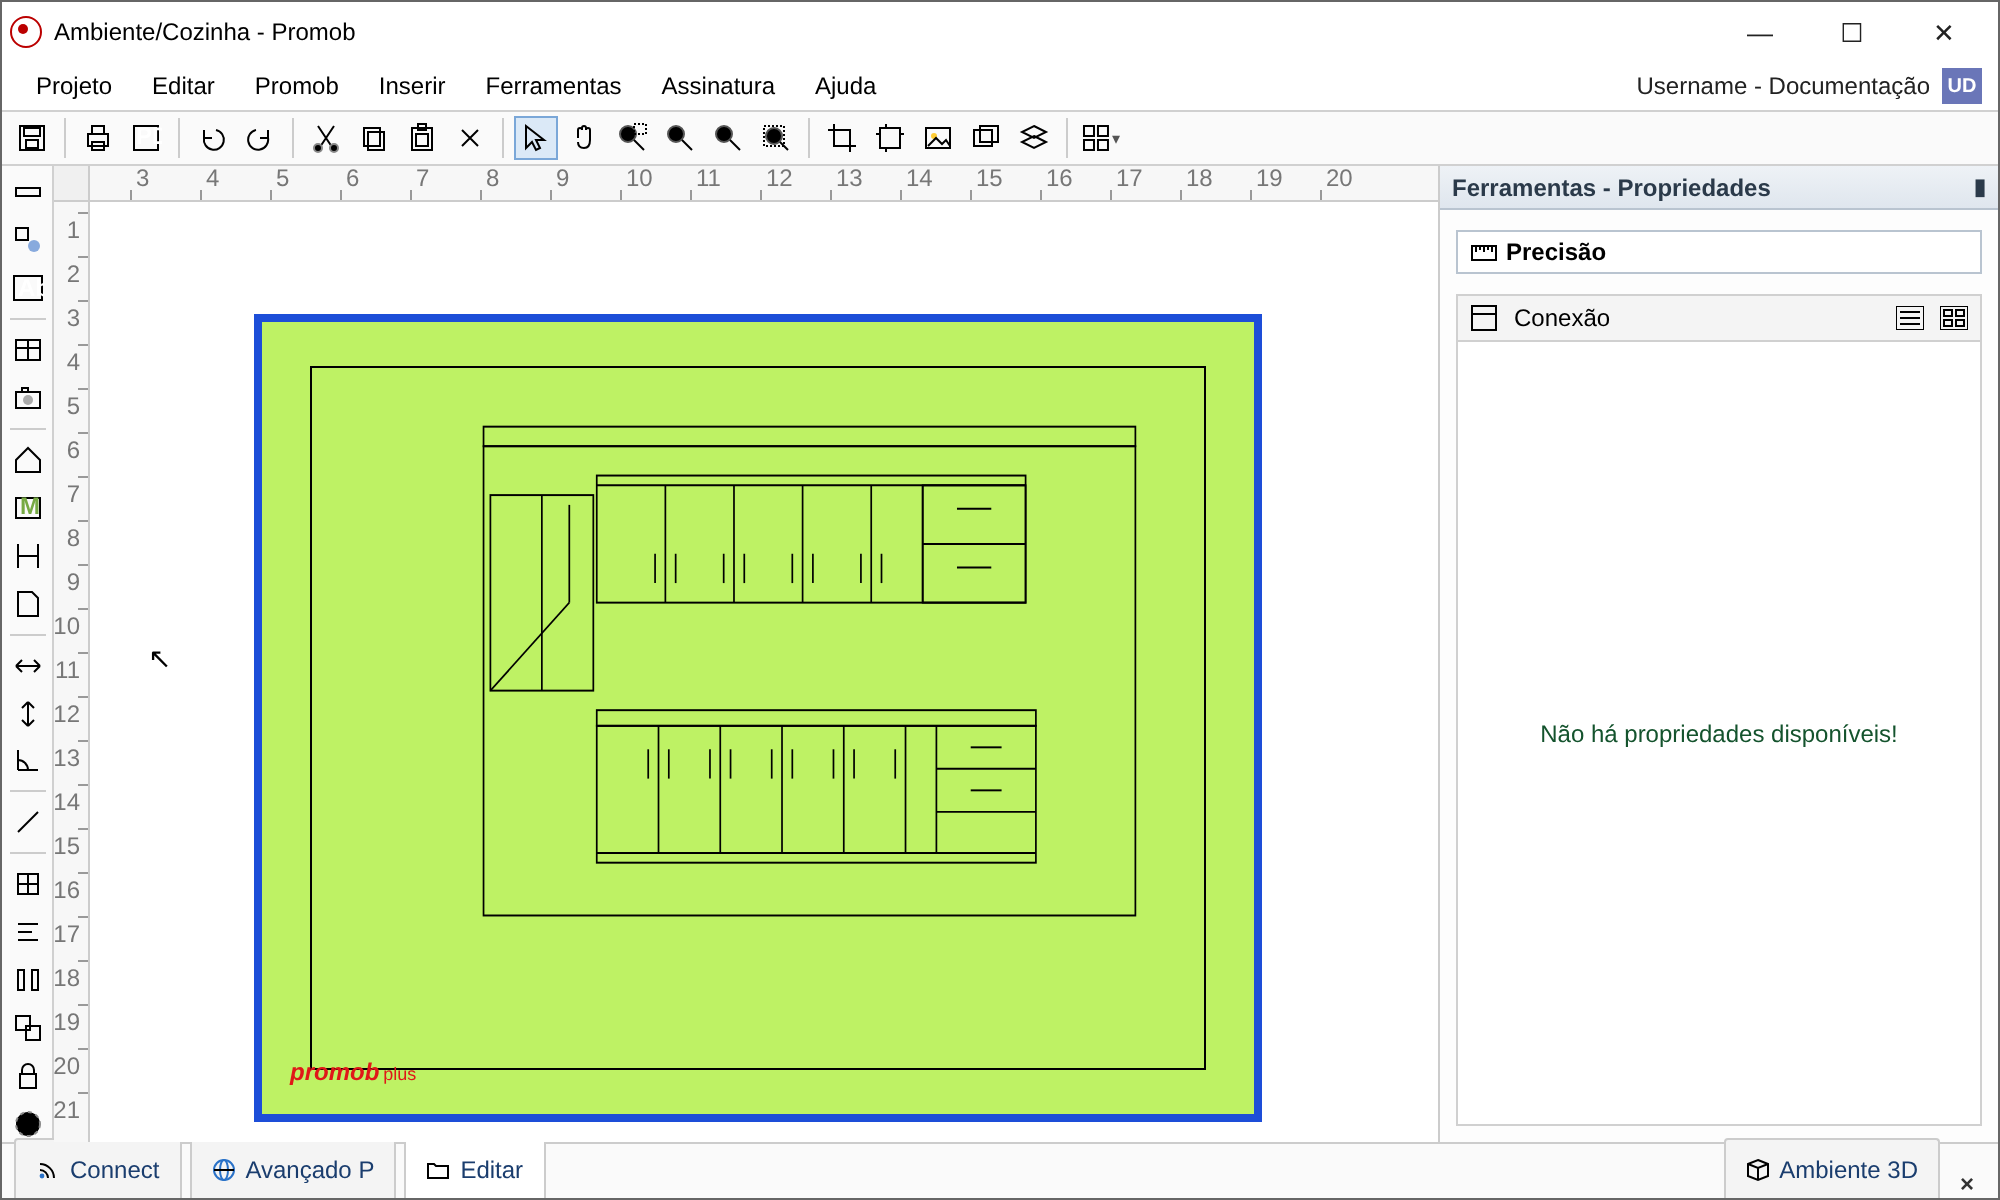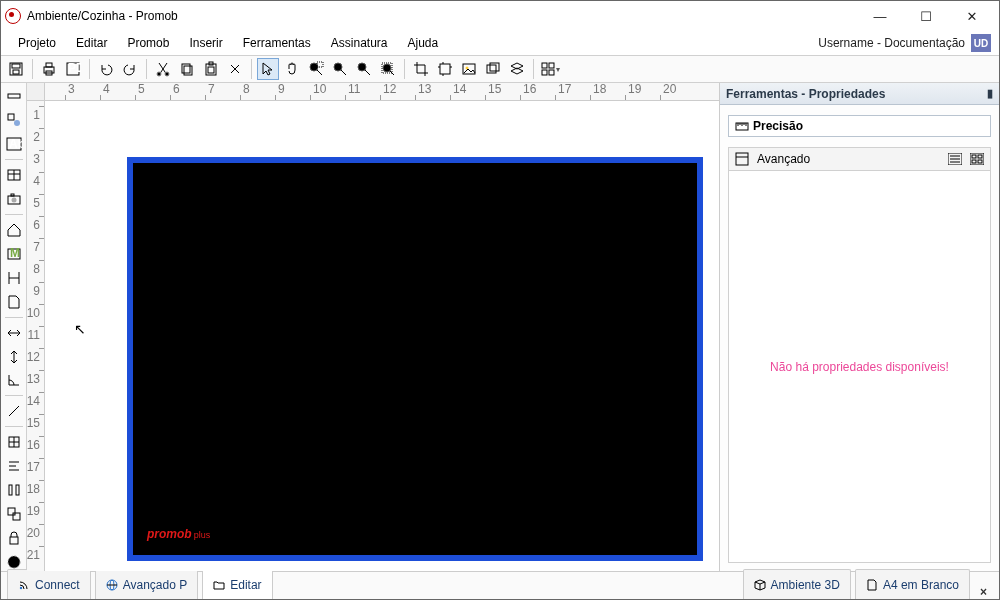--- a/index.html
+++ b/index.html
@@ -24,35 +24,35 @@
 .lefttools { width:26px; background:#fafafa; border-right:1px solid #d0d0d0; display:flex; flex-direction:column; align-items:center; padding-top:4px; gap:6px; }
 .ltbtn { width:18px; height:18px; display:flex; align-items:center; justify-content:center; }
 .ltsep { width:18px; height:1px; background:#ccc; }
 .rulercorner { width:18px; height:18px; background:#f0f0f0; border-right:1px solid #ccc; border-bottom:1px solid #ccc; }
 .canvaswrap { flex:1; display:flex; flex-direction:column; position:relative; background:#fff; }
 .hruler-row { display:flex; height:18px; }
 .hruler { flex:1; background:#f7f7f7; border-bottom:1px solid #ccc; position:relative; overflow:hidden; font-size:9px; color:#666; }
 .vruler { width:18px; background:#f7f7f7; border-right:1px solid #ccc; position:relative; overflow:hidden; font-size:9px; color:#666; }
 .canvasbody { flex:1; display:flex; }
 .canvas { flex:1; position:relative; background:#fff; overflow:hidden; }
-.page { position:absolute; left:82px; top:56px; width:576px; height:404px; border:6px solid #1d4ed8; background:#000000; }
+.page { position:absolute; left:82px; top:56px; width:504px; height:404px; border:4px solid #1d4ed8; background:#bef264; }
 .innerpage { position:absolute; left:24px; top:22px; right:24px; bottom:22px; border:1px solid #000; }
 .logo { position:absolute; left:14px; bottom:14px; font-weight:bold; font-style:italic; color:#e01818; font-size:14px; }
 .logo .plus { font-size:9px; font-style:normal; font-weight:normal; color:#e01818; margin-left:2px; }
 .props { width:280px; border-left:1px solid #ccc; background:#fdfdfd; display:flex; flex-direction:column; }
 .props-hdr { height:22px; background:linear-gradient(#eef2f6,#dfe6ee); border-bottom:1px solid #b9c4d0; display:flex; align-items:center; padding:0 6px; font-weight:bold; color:#2b3a4a; font-size:11px; }
 .props-hdr .pin { margin-left:auto; font-size:11px; color:#2b3a4a; }
 .props-body { padding:10px 8px 8px 8px; flex:1; display:flex; flex-direction:column; }
 .tabbox { border:1px solid #b9c4d0; background:#fff; margin-bottom:10px; }
 .tabitem { display:flex; align-items:center; gap:4px; padding:3px 6px;font-weight:bold; }
 .tabitem.sel { border:1px solid #6aa0da; background:#eaf2fb; margin:-1px; }
 .tabicon { width:14px; height:12px; }
 .panel-head { height:24px; border:1px solid #d0d0d0; background:#f4f4f4; display:flex; align-items:center; padding:0 6px; gap:8px; }
 .panel-head .pico { width:14px; height:14px; }
-.panel-body { flex:1; border:1px solid #d0d0d0; border-top:none; background:#fff; display:flex; align-items:center; justify-content:center; color:#ec4899; font-size:12px; }
+.panel-body { flex:1; border:1px solid #d0d0d0; border-top:none; background:#fff; display:flex; align-items:center; justify-content:center; color:#14532d; font-size:12px; }
 .bottombar { height:28px; border-top:1px solid #ccc; display:flex; align-items:flex-end; padding:0 6px; gap:4px; background:#fafafa; }
 .btab { height:30px; padding:0 10px; display:flex; align-items:center; gap:5px; border:1px solid #ccc; border-bottom:none; background:#f4f4f4; color:#1a3d6e; font-size:11px; border-radius:2px 2px 0 0; }
 .btab.front { background:#fff; }
 .btab-close { margin-left:auto; padding:0 6px; font-weight:bold; color:#333; }
 .tick { position:absolute; border-left:1px solid #999; height:5px; bottom:0; }
 .tickv { position:absolute; border-top:1px solid #999; width:5px; right:0; }
 .ticknum { position:absolute; bottom:4px; color:#777; }
 .ticknumv { position:absolute; right:4px; color:#777; writing-mode:horizontal-tb; }
 .cursor { position:absolute; left:29px; top:220px; font-size:14px; color:#000; pointer-events:none; }
 svg line, svg rect, svg path { stroke:#000; stroke-width:1; fill:none; }
@@ -529,21 +529,21 @@
               <line x1="11" y1="3" x2="11" y2="6" stroke="#c44"></line>
             </svg>
           <span>Precisão</span>
         </div>
       </div>
       <div class="panel-head">
         <svg class="pico" viewBox="0 0 14 14">
             <rect x="1" y="1" width="12" height="12" fill="none" stroke="#c90"></rect>
             <line x1="1" y1="5" x2="13" y2="5" stroke="#c90"></line>
           </svg>
-        <span>Avançado</span>
+        <span>Conexão</span>
         <span style="flex:1"></span>
         <span class="viewbtn"><svg viewBox="0 0 14 12">
               <rect x="0" y="0" width="14" height="12" fill="#3b6aa0" stroke="none"></rect>
               <line x1="2" y1="3" x2="12" y2="3" stroke="#fff"></line>
               <line x1="2" y1="6" x2="12" y2="6" stroke="#fff"></line>
               <line x1="2" y1="9" x2="12" y2="9" stroke="#fff"></line>
             </svg></span>
         <span class="viewbtn"><svg viewBox="0 0 14 12">
               <rect x="0" y="0" width="14" height="12" fill="#3b6aa0" stroke="none"></rect>
               <rect x="2" y="2" width="4" height="3" fill="#fff" stroke="none"></rect>
@@ -584,20 +584,14 @@
     <span>Editar</span>
   </div>
   <div style="flex:1"></div>
   <div class="btab">
     <svg width="12" height="12" viewBox="0 0 12 12">
         <path d="M6 1 L11 3 L11 9 L6 11 L1 9 L1 3 Z" fill="#bde" stroke="#58a"></path>
         <path d="M1 3 L6 5 L11 3 M6 5 L6 11" stroke="#58a"></path>
       </svg>
     <span>Ambiente 3D</span>
   </div>
-  <div class="btab">
-    <svg width="12" height="12" viewBox="0 0 12 12">
-        <path d="M2 1 L8 1 L10 3 L10 11 L2 11 Z" fill="#fff" stroke="#888"></path>
-      </svg>
-    <span>A4 em Branco</span>
-  </div>
   <div class="btab-close">×</div>
 </div>
 
 </body></html>

